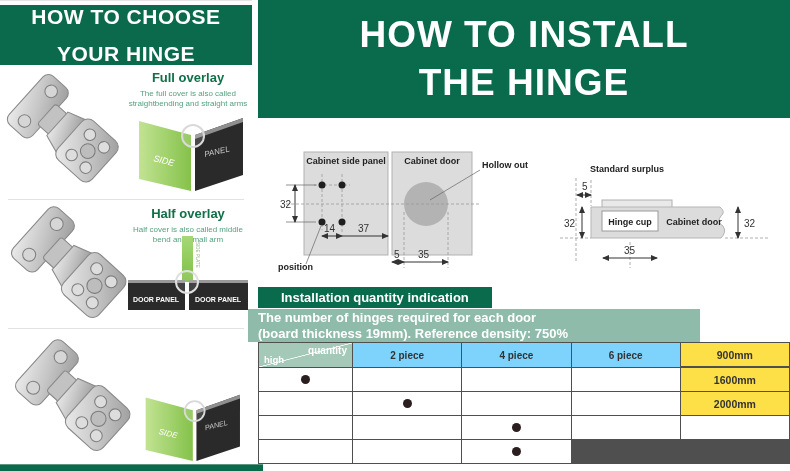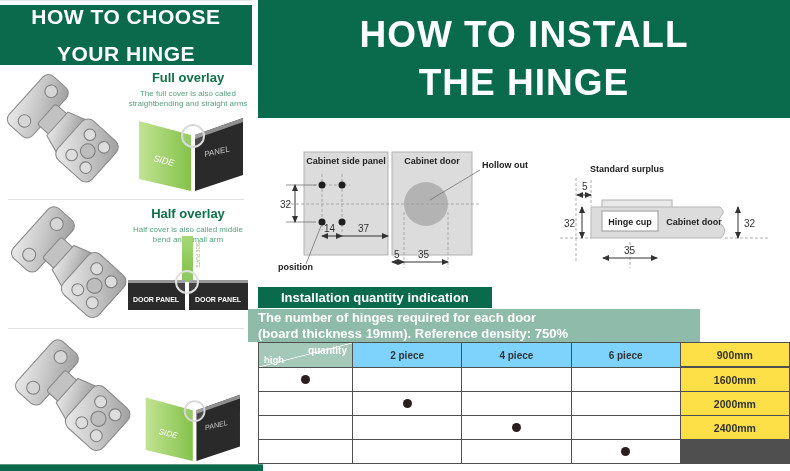--- a/index.html
+++ b/index.html
@@ -270,21 +270,20 @@
       <div class="cell"></div>
 
       <div class="rowh">2000mm</div>
       <div class="cell"></div>
       <div class="cell"></div>
       <div class="cell">
           <span class="dot"></span>
         </div>
       <div class="cell"></div>
 
-      <div class="rowh">2400mm</div>
       <div class="cell"></div>
       <div class="cell"></div>
       <div class="cell"></div>
       <div class="cell">
           <span class="dot"></span>
         </div>
     </div>
   </div>
 
 </div>

